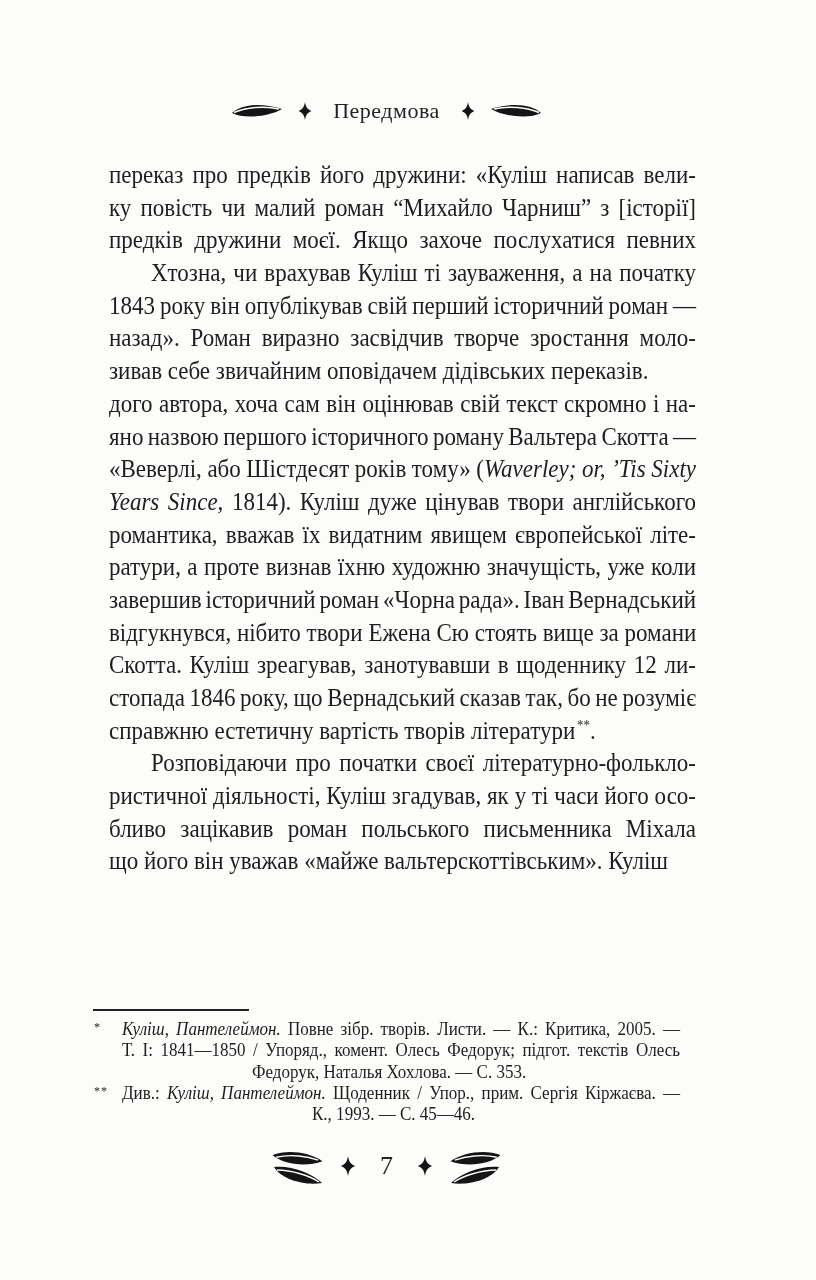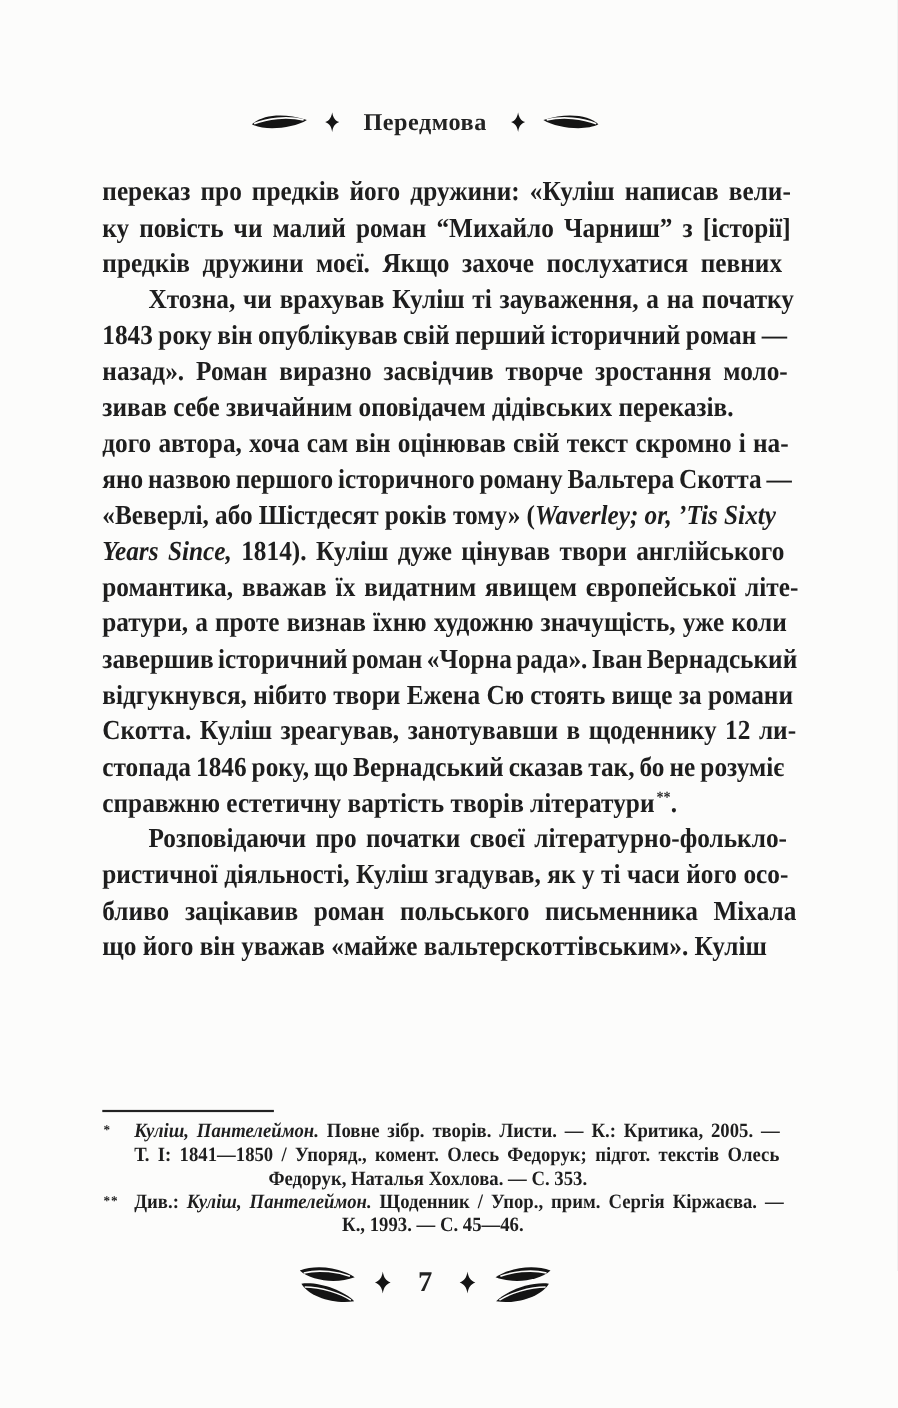--- a/index.html
+++ b/index.html
@@ -5,21 +5,20 @@
   html, body { margin: 0; padding: 0; background: #e8e8e8; }
   .page {
     position: relative;
     width: 816px;
     height: 1280px;
     margin: 0 auto;
     background: #fcfcfb;
     font-family: "Liberation Serif", serif;
     color: #1e1e1e;
     overflow: hidden;
-    font-weight: bold;
   }
 
   
   .header-row {
     position: absolute;
     left: 93px; top: 96px; width: 587px; height: 30px;
     display: flex; align-items: center; justify-content: center;
     gap: 15px;
   }
   .chapter-title {
@@ -34,20 +33,21 @@
   .text-col {
     position: absolute;
     left: 93px; top: 159px; width: 587px;
     font-size: 25px;
   }
   .line {
     height: 32.7px;
     line-height: 32.7px;
     white-space: nowrap;
     overflow: visible;
+    margin-left: 16px;
   }
   .line.first { padding-left: 42px; }
   .meas {
     display: inline-block;
     white-space: nowrap;
     transform: scaleX(0.92);
     transform-origin: 0 50%;
   }
   .it  { font-style: italic; }
   .sup {

